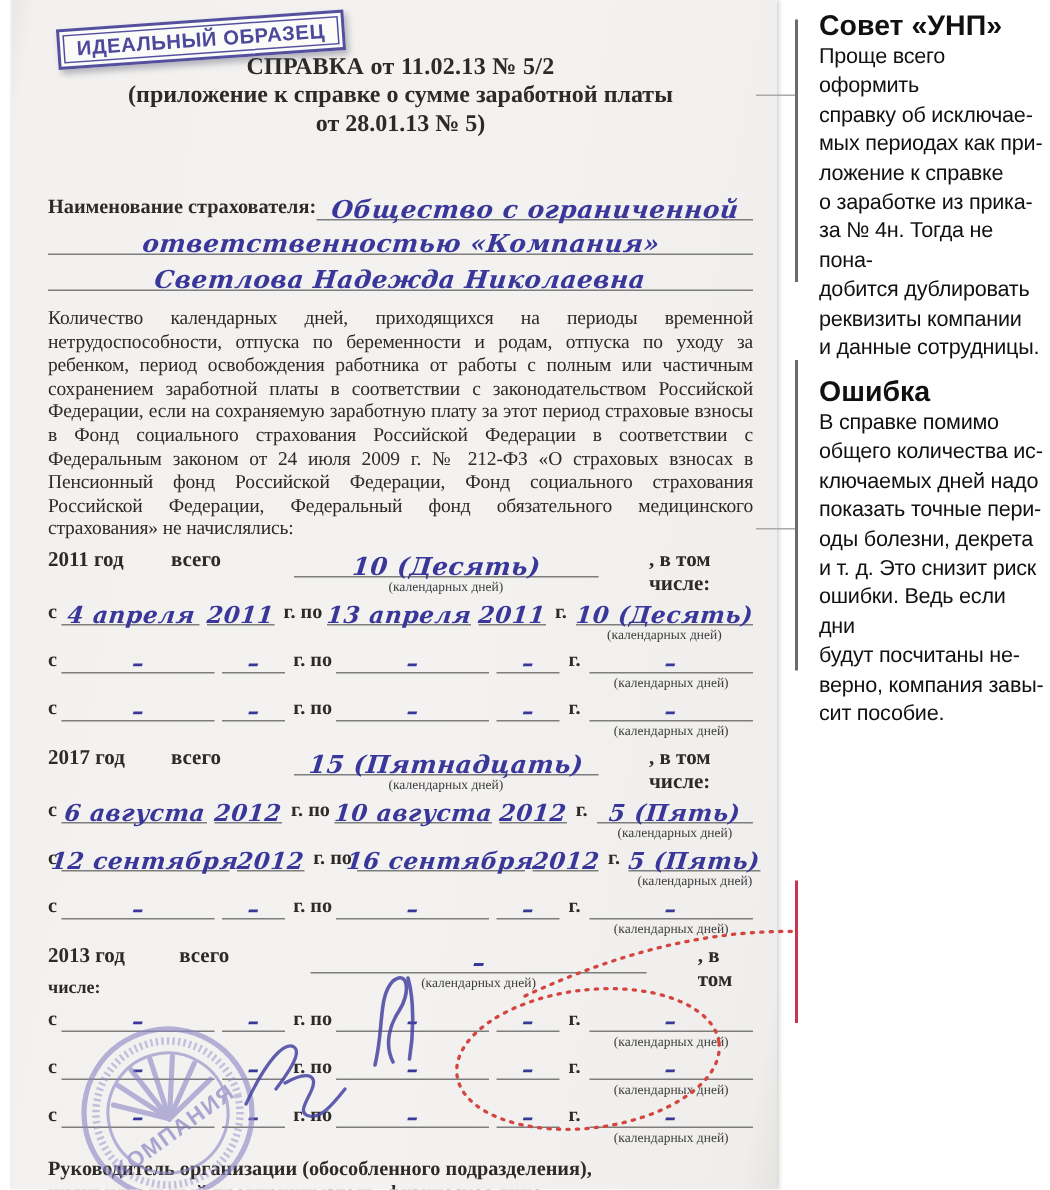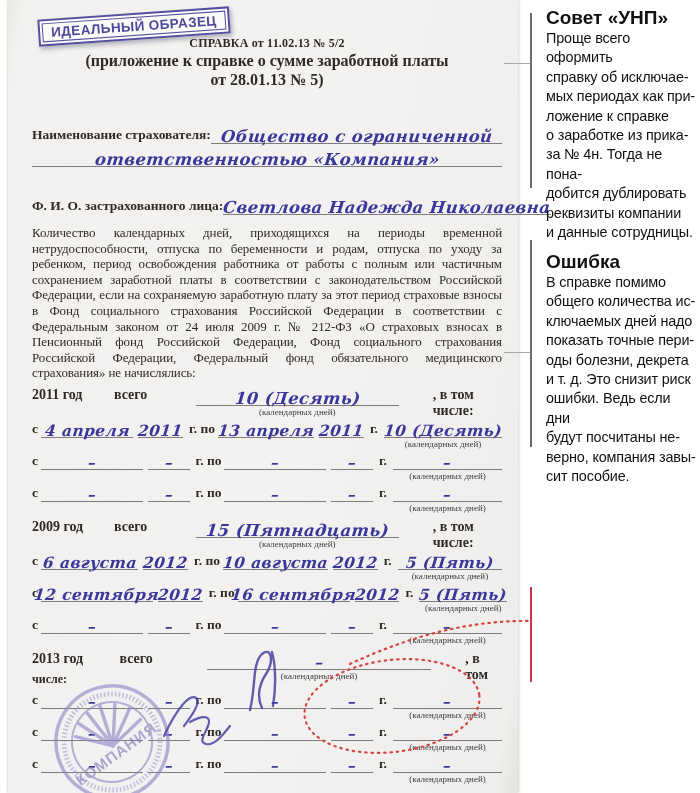--- a/index.html
+++ b/index.html
@@ -15,21 +15,21 @@
 
   
   .badge { position:absolute; top:13px; left:30px; transform:rotate(-4deg);
            background:#fbfbfa; border:2px solid #54509e; padding:2px;
            box-shadow:2px 3px 4px rgba(60,60,90,.35); }
   .badge-inner { border:1px solid #54509e; padding:1px 8px;
            font-family:"Liberation Sans","DejaVu Sans",sans-serif;
            font-weight:bold; font-size:13.5px; color:#4c489b; letter-spacing:.4px; }
 
   
-  .title  { padding-top:36px; text-align:center; font-weight:bold; font-size:12px; letter-spacing:.2px; }
+  .title  { padding-top:36px; text-align:center; font-weight:bold; font-size:16px; letter-spacing:.2px; }
   .subtitle { text-align:center; font-weight:bold; font-size:16px; line-height:19px; }
 
   
   .frow { display:flex; align-items:flex-end; margin-top:6px; }
   .flabel { font-weight:bold; font-size:13.5px; white-space:nowrap; padding-bottom:1px;margin-top:28px; }
   .fline { flex:1; border-bottom:1px solid #7d7d7d; text-align:center; height:21px;
            display:flex; align-items:flex-end; justify-content:center; }
   .hw { font-family:"DejaVu Serif","Liberation Serif",serif; font-style:italic; font-weight:bold;
         color:#39389a; font-size:16.5px; line-height:16px; white-space:nowrap;
         transform:skewX(-6deg); letter-spacing:.4px; margin-bottom:-2px; }
@@ -99,21 +99,20 @@
       <span class="fline">
         <i class="hw">Общество с ограниченной</i>
       </span>
     </div>
     <div class="frow" style="margin-top:2px;">
       <span class="fline">
         <i class="hw">ответственностью «Компания»</i>
       </span>
     </div>
     <div class="frow" style="margin-top:3px;">
-      <span class="flabel">Ф. И. О. застрахованного лица:</span>
       <span class="fline">
         <i class="hw">Светлова Надежда Николаевна</i>
       </span>
     </div>
 
     <p class="para">Количество календарных дней, приходящихся на периоды временной нетрудоспособности, отпуска по беременности и родам, отпуска по уходу за ребенком, период освобождения работника от работы с полным или частичным сохранением заработной платы в соответствии с законодательством Российской Федерации, если на сохраняемую заработную плату за этот период страховые взносы в Фонд социального страхования Российской Федерации в соответствии с Федеральным законом от 24 июля 2009 г. № 212-ФЗ «О страховых взносах в Пенсионный фонд Российской Федерации, Фонд социального страхования Российской Федерации, Федеральный фонд обязательного медицинского страхования» не начислялись:</p>
 
     <div class="sumrow">
       <span class="ylabel">2011 год</span>
       <span class="vslabel">всего</span>
@@ -214,21 +213,21 @@
       <span class="w-lbl mid">г.</span>
       <span class="stack st-days">
           <span class="blankline">
             <i class="hw sm">–</i>
           </span>
           <em class="cap">(календарных дней)</em>
         </span>
     </div>
 
     <div class="sumrow">
-      <span class="ylabel">2009 год</span>
+      <span class="ylabel">2017 год</span>
       <span class="vslabel">всего</span>
       <span class="stack sum-stack">
         <span class="blankline">
             <i class="hw">15 (Пятнадцать)</i>
           </span>
         <em class="cap">(календарных дней)</em>
       </span>
       <span>, в том числе:</span>
     </div>
 

